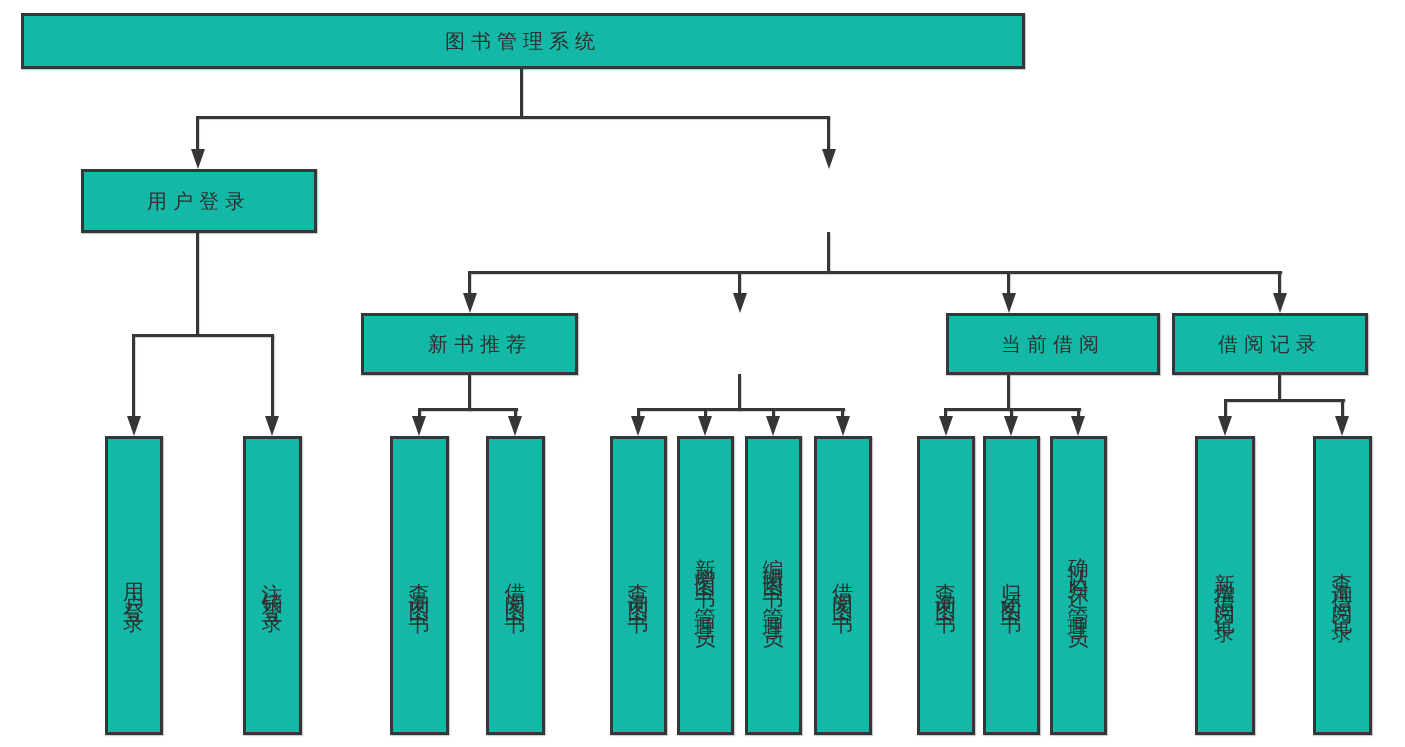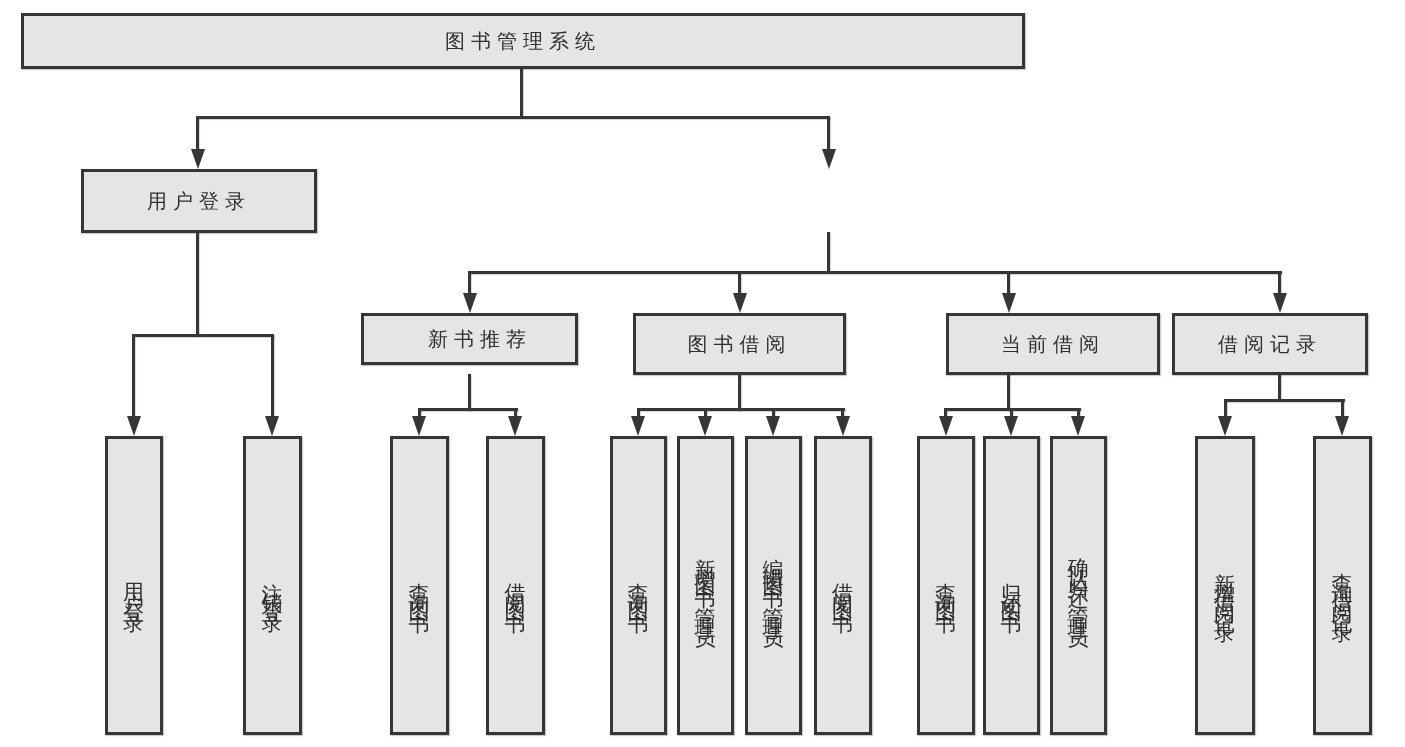--- a/index.html
+++ b/index.html
@@ -8,21 +8,21 @@
     --background:#ffffff;
     --watermark:#c3c3c3;
   }
   html,body{margin:0;padding:0;background:#fff;}
   .stage{
     position:relative;width:1405px;height:747px;background:var(--background);
     font-family:"Liberation Sans",sans-serif;overflow:hidden;color:var(--text);
   }
   .node{
     position:absolute;box-sizing:border-box;border:3px solid var(--line);
-    background:#e5e5e5;display:flex;align-items:center;justify-content:center;
+    background:#14b8a6;display:flex;align-items:center;justify-content:center;
     box-shadow:1px 1px 1px rgba(110,110,110,.35);
   }
   .node.h{font-size:20px;letter-spacing:6px;text-indent:6px;white-space:nowrap;}
   .node.h .lbl{transform:translateX(-3px);}
   .node.v .lbl{
     writing-mode:vertical-rl;text-orientation:mixed;
     font-size:21px;letter-spacing:10px;line-height:1;
   }
   .hl,.vl{position:absolute;background:var(--line);box-shadow:1px 1px 1px rgba(110,110,110,.3);}
   .hl{height:3px;}
@@ -69,25 +69,22 @@
   <div class="hl" style="left:468px;top:271px;width:814px;"></div>
   <div class="vl" style="left:468px;top:271px;height:24px;"></div>
   <div class="ar" style="left:463px;top:293px;"></div>
   <div class="vl" style="left:738px;top:271px;height:24px;"></div>
   <div class="ar" style="left:733px;top:293px;"></div>
   <div class="vl" style="left:1007px;top:271px;height:24px;"></div>
   <div class="ar" style="left:1002px;top:293px;"></div>
   <div class="vl" style="left:1278px;top:271px;height:24px;"></div>
   <div class="ar" style="left:1273px;top:293px;"></div>
 
-  <div class="node h" style="left:361px;top:313px;width:217px;height:52px;padding-left:21px;">
+  <div class="node h" style="left:361px;top:313px;width:217px;height:62px;padding-left:21px;">
     <span class="lbl">新书推荐</span>
-  </div>
-  <div class="node h" style="left:633px;top:313px;width:213px;height:62px;">
-    <span class="lbl">图书借阅</span>
   </div>
   <div class="node h" style="left:946px;top:313px;width:214px;height:62px;">
     <span class="lbl">当前借阅</span>
   </div>
   <div class="node h" style="left:1172px;top:313px;width:196px;height:62px;">
     <span class="lbl">借阅记录</span>
   </div>
 
   <div class="vl" style="left:468px;top:374px;height:37px;"></div>
   <div class="hl" style="left:418px;top:408px;width:100px;"></div>

